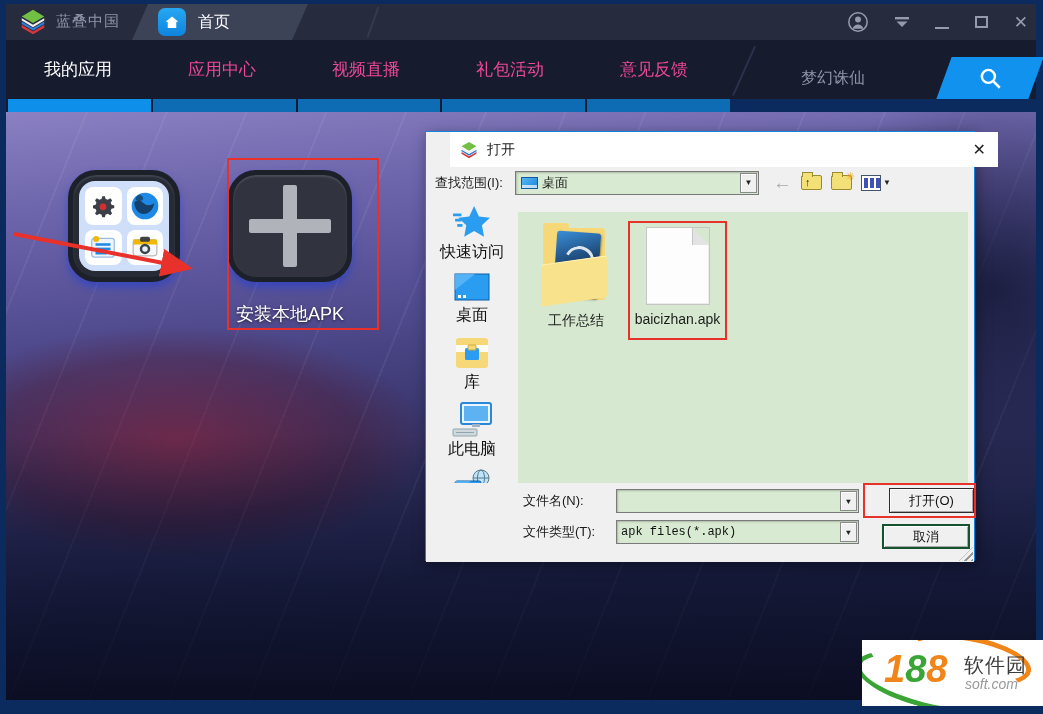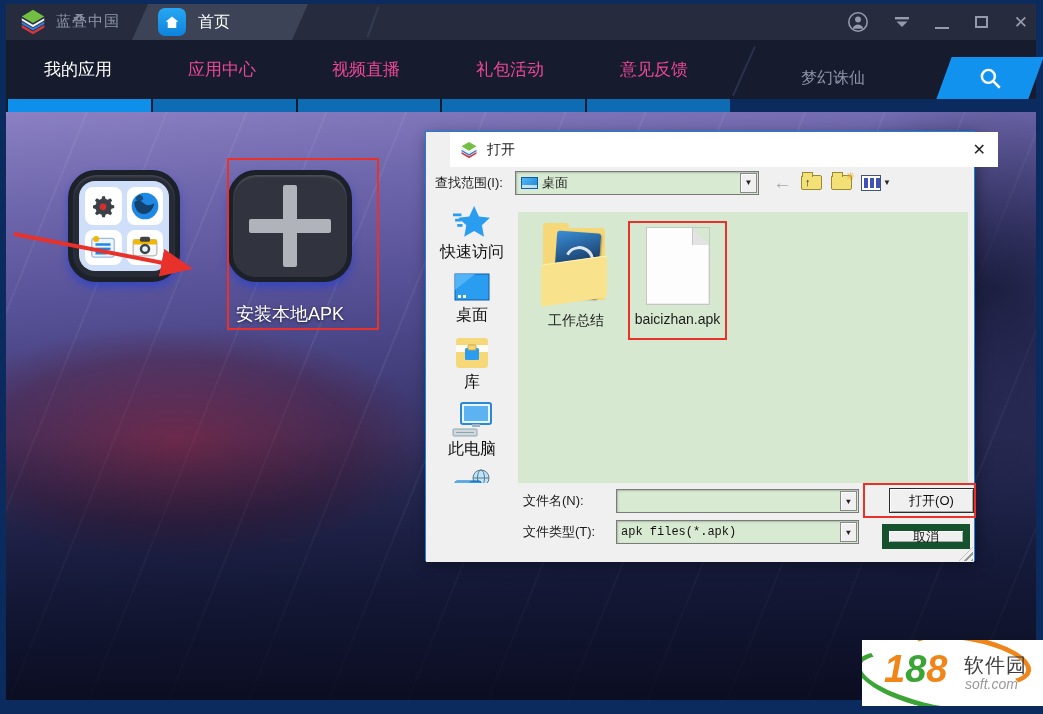--- a/index.html
+++ b/index.html
@@ -118,21 +118,21 @@
   .page-ico { position:relative; width:64px; height:78px; background:#fdfdfd; border:1px solid #c6c6c6;
               box-shadow:inset -1px -1px 0 #ececec; }
   .page-ico::before { content:""; position:absolute; right:0; top:0; border-style:solid; border-width:0 17px 17px 0;
               border-color:#d6e9d0 #d6e9d0 #e3e3e3 transparent; }
   .page-ico::after { content:""; position:absolute; right:16px; top:0; width:1px; height:17px; background:#c6c6c6; }
 
   .dlg-bottom { position:absolute; left:0; top:351px; width:100%; height:79px; background:#f0f0f0; }
   .frow { position:absolute; left:97px; display:flex; align-items:center; }
   .frow-label { width:93px; font-size:13px; }
   .combo-file { width:243px; font-family:"Liberation Mono",monospace; font-size:12px; padding-left:4px; color:#111; }
-  .btn { width:88px; height:25px; background:#f0f0f0; border:7px solid #14532d;
+  .btn { width:88px; height:25px; background:#f0f0f0; border:2px solid #14532d;
          box-shadow:inset 1px 1px 0 #fff, inset -1px -1px 0 #a8a8a8; font-size:13px; color:#111;
          display:flex; align-items:center; justify-content:center; cursor:pointer; }
   .btn-default { border:1px solid #2b2b2b; }
   .open-wrap { position:absolute; left:437px; top:0px; width:113px; height:35px; border:2px solid #e8312a;
                display:flex; align-items:center; justify-content:center;padding-left:24px; }
   .btn-cancel { position:absolute; left:456px; top:41px; }
   .grip { position:absolute; right:1px; bottom:1px; width:14px; height:14px;
           background:repeating-linear-gradient(135deg, transparent 0 3px, #9a9a9a 3px 5px);
           clip-path:polygon(100% 0, 100% 100%, 0 100%); }
 

